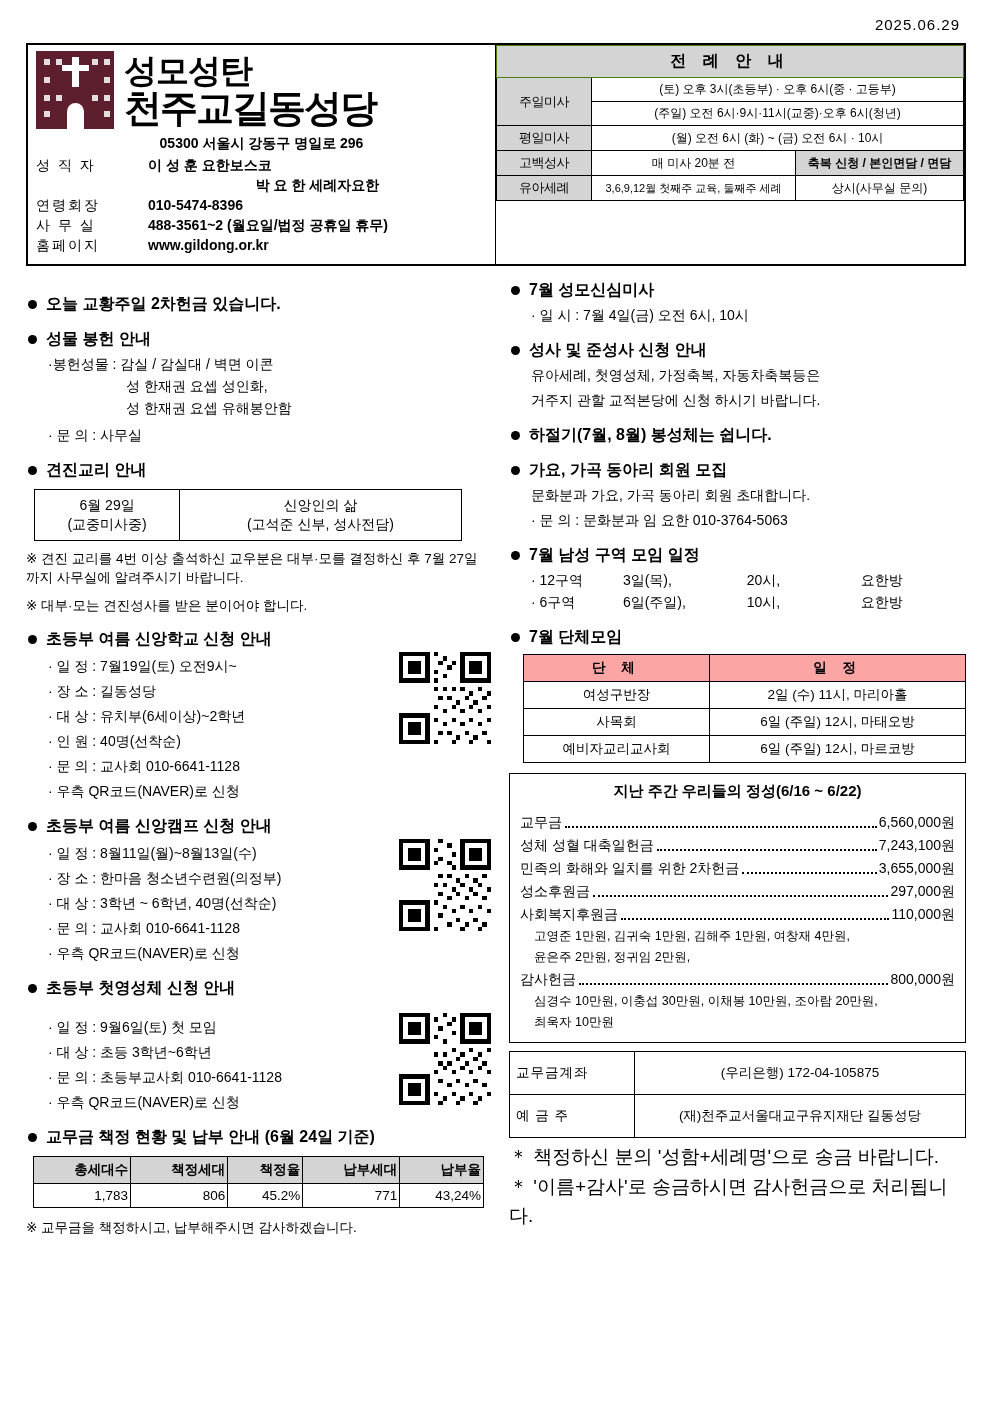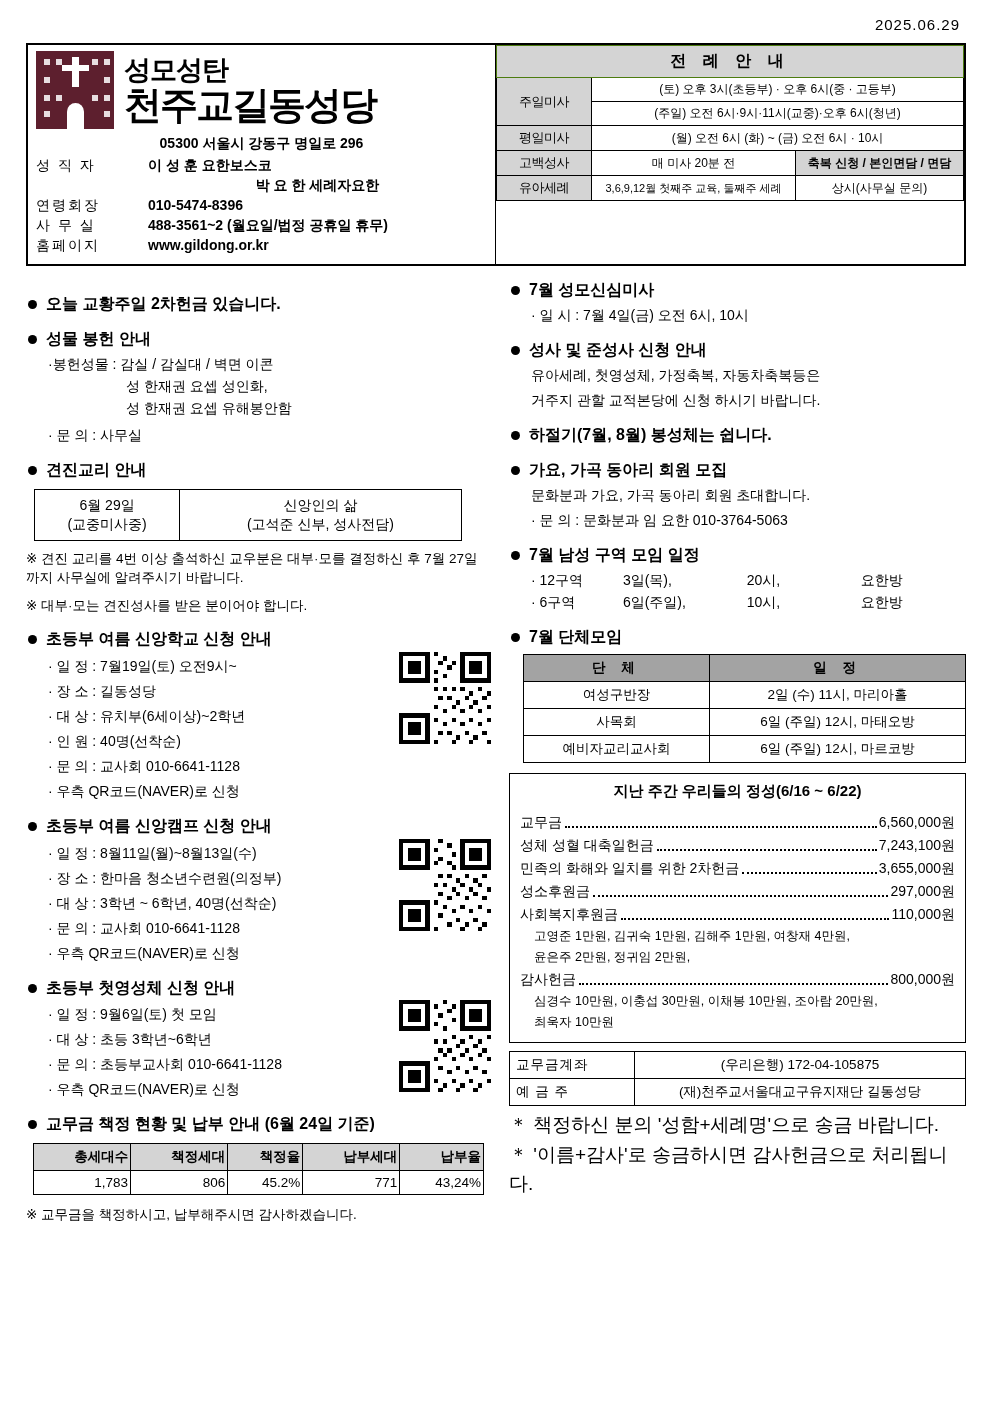--- a/index.html
+++ b/index.html
@@ -19,21 +19,21 @@
   .header{display:flex;margin-top:10px;}
   .hdr-left{width:470px;box-sizing:border-box;border:2px solid #000;border-right:1px solid #000;padding:6px 8px 8px 8px;}
   .logo-row{display:flex;align-items:center;gap:10px;}
   .logo-mark{width:78px;height:78px;background:#5d1f2e;position:relative;flex:0 0 auto;}
   .logo-mark .cross-v{position:absolute;left:36px;top:6px;width:7px;height:30px;background:#fff;}
   .logo-mark .cross-h{position:absolute;left:26px;top:14px;width:27px;height:6px;background:#fff;}
   .logo-mark .arch{position:absolute;left:31px;bottom:0;width:17px;height:26px;background:#fff;border-radius:9px 9px 0 0;}
   .logo-mark .dots{position:absolute;inset:6px;}
   .logo-mark .d{position:absolute;width:6px;height:6px;background:#fff;opacity:.85;}
   .logo-text{line-height:1;}
-  .logo-small{font-size:27px;font-weight:bold;letter-spacing:-1px;}
+  .logo-small{font-size:33px;font-weight:bold;letter-spacing:-1px;}
   .logo-big{font-size:38px;font-weight:bold;letter-spacing:-2px;margin-top:2px;}
   .addr{text-align:center;font-size:14px;margin-top:6px;font-weight:bold;}
   .info-table{width:100%;margin-top:3px;font-size:14px;border-collapse:collapse;}
   .info-table td{padding:1px 0;vertical-align:top;}
   .info-lbl{font-weight:normal;white-space:nowrap;width:112px;letter-spacing:2px;}
   .info-val{font-weight:bold;}
   .center-line{text-align:center;font-weight:bold;font-size:14px;}
 
   .hdr-right{flex:1;border:2px solid #000;border-left:none;}
   .mass-table{width:100%;border-collapse:collapse;font-size:12px;}
@@ -63,32 +63,32 @@
 
   .conf-table{width:92%;margin-top:8px;margin-left:8px;border-collapse:collapse;}
   .conf-table td{border:1px solid #000;padding:6px 3px;text-align:center;font-size:14px;line-height:1.35;}
 
   .dues-table{width:97%;margin:8px auto 0 auto;border-collapse:collapse;}
   .dues-table th,.dues-table td{border:1px solid #000;text-align:right;font-size:13.5px;padding:4px 2px;}
   .dues-table th{background:#d4d4d4;font-weight:bold;}
 
   .grp-table{width:97%;margin:6px 0 0 14px;border-collapse:collapse;}
   .grp-table th,.grp-table td{border:1px solid #000;text-align:center;font-size:13.5px;padding:4px 2px;}
-  .grp-table th{background:#a3a3a3;font-weight:bold;letter-spacing:6px;}
+  .grp-table th{background:#fca5a5;font-weight:bold;letter-spacing:6px;}
 
   .offer-box{border:1px solid #000;margin-top:10px;padding:8px 10px 10px 10px;}
   .offer-title{text-align:center;font-size:15px;font-weight:bold;margin-bottom:13px;}
   .offer-line{display:flex;align-items:flex-end;font-size:14px;margin-top:5px;}
   .offer-line .nm{white-space:nowrap;}
   .offer-line .dots2{flex:1;border-bottom:2px dotted #000;margin:0 2px 4px 3px;height:0;}
   .offer-line .amt{white-space:nowrap;}
   .offer-sub{font-size:12.5px;padding-left:14px;margin-top:3px;line-height:1.45;}
 
   .acct-table{width:100%;border-collapse:collapse;margin-top:8px;}
-  .acct-table td{border:1px solid #000;font-size:13.5px;padding:4px 6px;}
+  .acct-table td{border:1px solid #000;font-size:13.5px;padding:12px 6px;}
   .acct-lbl{width:112px;letter-spacing:1px;}
   .acct-val{text-align:center;}
   .foot-note{font-size:19px;margin-top:5px;line-height:1.5;}
 </style>
 </head>
 <body>
 
 <div class="page">
 
   <div class="date-line">2025.06.29</div>
@@ -361,21 +361,21 @@
                 <rect x="19" y="19" width="1" height="1"></rect>
               <rect x="8" y="20" width="1" height="1"></rect>
                 <rect x="14" y="20" width="1" height="1"></rect>
               <rect x="18" y="20" width="1" height="1"></rect>
             </g>
           </svg>
         </div>
       </div>
 
       <div class="bullet">초등부 첫영성체 신청 안내</div>
-      <div class="flexrow" style="margin-top:1px">
+      <div class="flexrow" style="margin-top:14px">
         <div class="txt">
           <div class="sub">· 일 정 : 9월6일(토) 첫 모임</div>
           <div class="sub">· 대 상 : 초등 3학년~6학년</div>
           <div class="sub">· 문 의 : 초등부교사회 010-6641-1128</div>
           <div class="sub">· 우측 QR코드(NAVER)로 신청</div>
         </div>
         <div class="qr">
           <svg class="qr-inner" viewBox="0 0 21 21" shape-rendering="crispEdges" aria-hidden="true">
             <rect width="21" height="21" fill="#fff"></rect>
             <g fill="#000">

